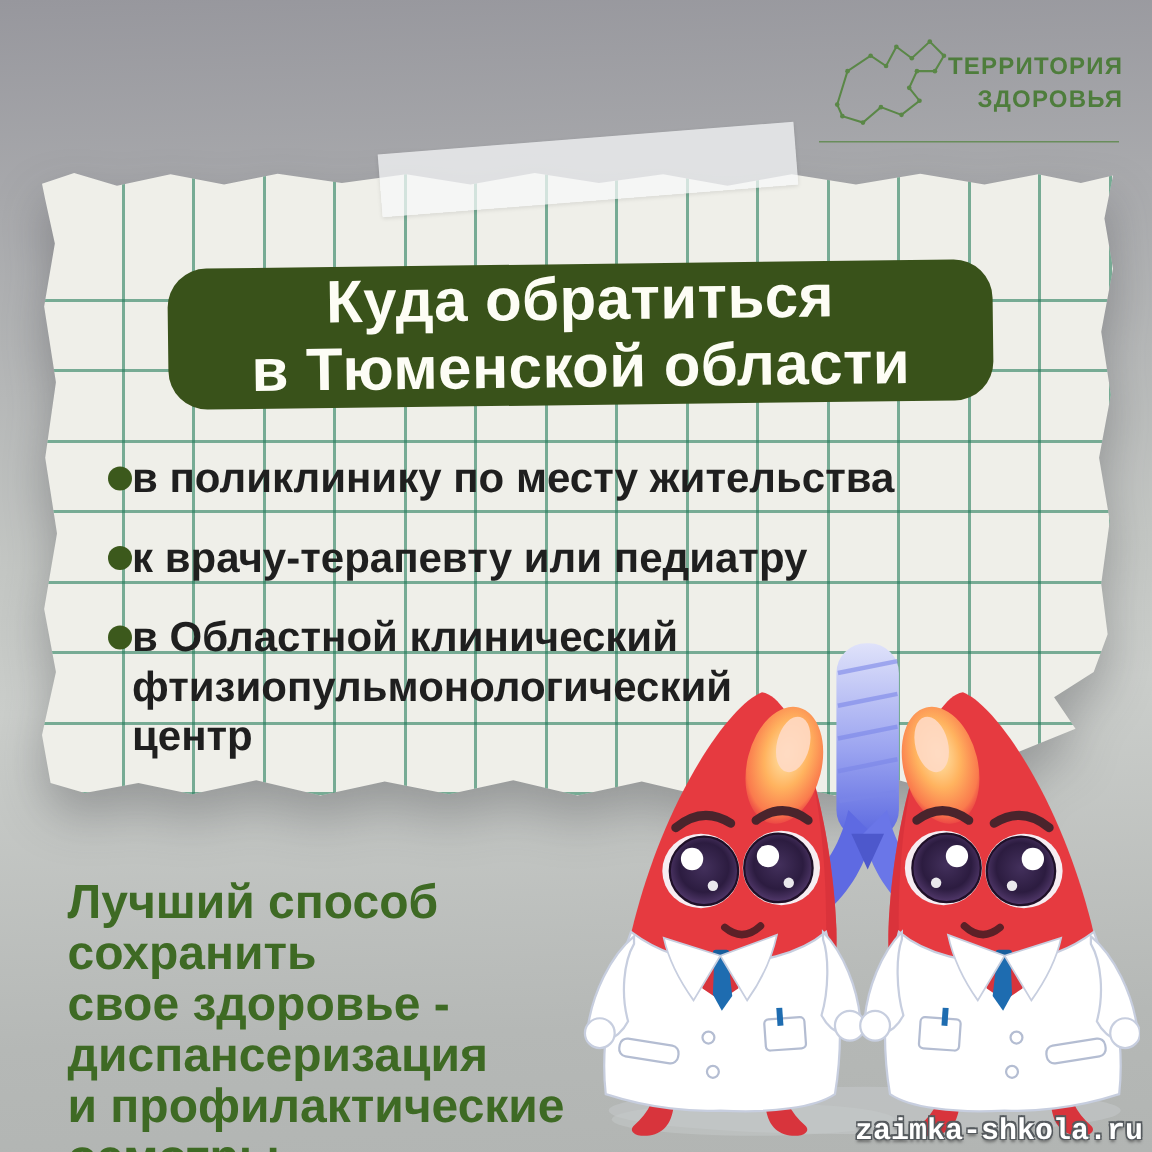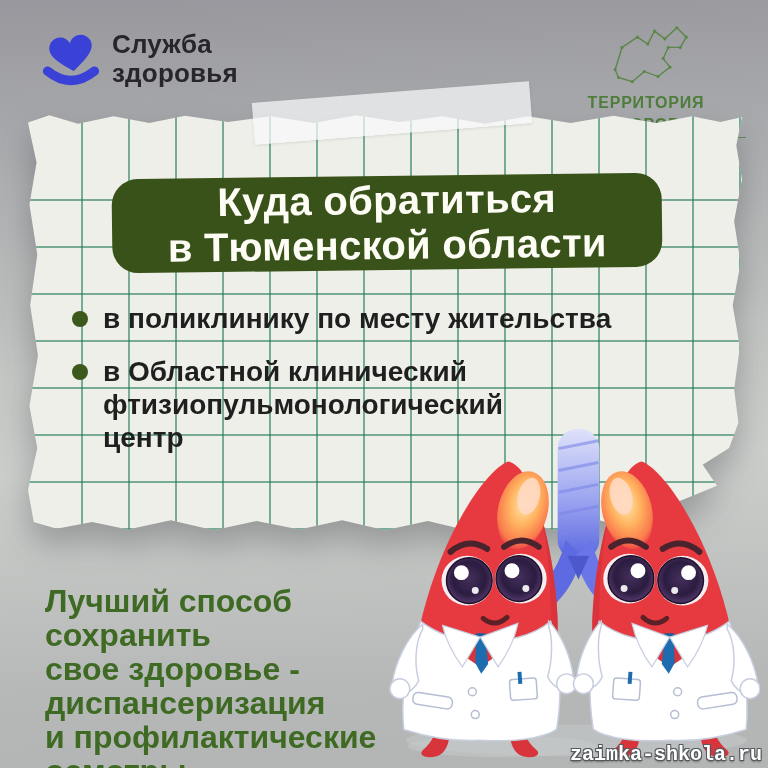--- a/index.html
+++ b/index.html
@@ -8,21 +8,21 @@
   .page{position:relative;width:768px;height:768px;overflow:hidden;
         background:linear-gradient(178deg,#97979d 0%,#a9aaad 18%,#c4c7c4 48%,#cbcecb 60%,#b5b8b6 88%,#b2b5b3 100%);}
 
   
   .svc-logo{position:absolute;left:42px;top:30px;display:flex;align-items:center;gap:12px;}
   .svc-logo svg{width:58px;height:58px;}
   .svc-name{font-size:26px;line-height:1.1;font-weight:bold;color:#26262c;letter-spacing:.2px;}
 
   
   .ter-logo{position:absolute;right:22px;top:20px;width:200px;}
-  .ter-row{display:flex;align-items:center;flex-direction:column;}
+  .ter-row{display:flex;align-items:center;}
   .ter-row svg{width:86px;height:72px;flex:0 0 auto;}
   .ter-name{flex:1;text-align:right;font-size:16px;line-height:1.35;font-weight:bold;
             color:#4e7d3c;letter-spacing:.8px;}
   .ter-rule{height:1px;background:#5a8747;margin-top:2px;opacity:.8;}
 
   
   .paper-shadow{position:absolute;left:28px;top:112px;width:714px;height:420px;
                 filter:drop-shadow(0 16px 16px rgba(40,40,45,.30));}
   .paper{width:100%;height:100%;background-color:#efefe9;
     background-image:
@@ -39,21 +39,21 @@
 
   
   .banner{position:absolute;left:112px;top:176px;width:550px;height:94px;
           background:#39521a;border-radius:26px;transform:rotate(-.7deg);
           display:flex;flex-direction:column;align-items:center;justify-content:center;
           color:#fdfdf5;font-weight:bold;font-size:40px;line-height:1.12;letter-spacing:.3px;
           text-align:center;}
 
   
   .bullets{position:absolute;left:72px;top:302px;width:560px;list-style:none;margin:0;padding:0;}
-  .bullets li{display:flex;align-items:flex-start;gap:15px;margin-bottom:20px;
+  .bullets li{display:flex;align-items:flex-start;margin-bottom:20px;
               font-size:28px;line-height:33px;font-weight:bold;color:#1f1f1f;}
   .bullets li:last-child{width:430px;}
   .dot{flex:0 0 auto;width:16px;height:16px;border-radius:50%;background:#3c591c;margin-top:9px;}
 
   
   .message{position:absolute;left:45px;top:584px;width:420px;
            font-size:32px;line-height:34px;font-weight:bold;color:#3e6a24;
            white-space:pre-line;}
 
   
@@ -61,32 +61,20 @@
 
   
   .watermark{position:absolute;right:6px;bottom:2px;font-size:20px;font-weight:bold;color:#fff;
              text-shadow:-1px -1px 0 #555a5e,1px -1px 0 #555a5e,-1px 1px 0 #555a5e,1px 1px 0 #555a5e,0 2px 2px rgba(60,60,60,.6);font-family:Liberation Mono, monospace;}
 </style>
 </head>
 <body>
 
 <div class="page">
 
-  <div class="svc-logo">
-    <svg viewBox="0 0 60 62">
-      <g transform="rotate(-8 30 22)">
-        <path d="M30 14 C26 4 12 4 8 14 C4 24 15 33 30 44 C45 33 56 24 52 14 C48 4 34 4 30 14 Z" fill="#3a41d6"></path>
-      </g>
-      <path d="M5 44 Q30 64 55 44" stroke="#3a41d6" stroke-width="10" fill="none" stroke-linecap="round"></path>
-    </svg>
-    <div class="svc-name">
-      <div>Служба</div>
-      <div>здоровья</div>
-    </div>
-  </div>
 
   <div class="ter-logo">
     <div class="ter-row">
       <svg viewBox="0 0 100 84">
         <polygon points="14,58 22,32 40,20 52,28 60,13 72,22 86,9 97,20 90,32 76,32 70,45 78,55 64,66 48,60 34,72 18,67" fill="none" stroke="#5a8747" stroke-width="1.6"></polygon>
         <g fill="#5a8747">
           <circle cx="14" cy="58" r="1.8"></circle>
             <circle cx="22" cy="32" r="1.8"></circle>
             <circle cx="40" cy="20" r="1.8"></circle>
           <circle cx="52" cy="28" r="1.8"></circle>
@@ -119,20 +107,24 @@
 
   <div class="banner">
     <div>Куда обратиться</div>
     <div>в Тюменской области</div>
   </div>
 
   <ul class="bullets">
     <li>
       <span class="dot"></span>
       <span>в поликлинику по месту жительства</span>
+    </li>
+    <li>
+      <span class="dot"></span>
+      <span>к врачу-терапевту или педиатру</span>
     </li>
     <li>
       <span class="dot"></span>
       <span>в Областной клинический фтизиопульмонологический центр</span>
     </li>
   </ul>
 
   <svg class="chars" viewBox="0 0 380 335">
     <defs>
       <radialGradient id="hl" cx="50%" cy="40%" r="65%">

